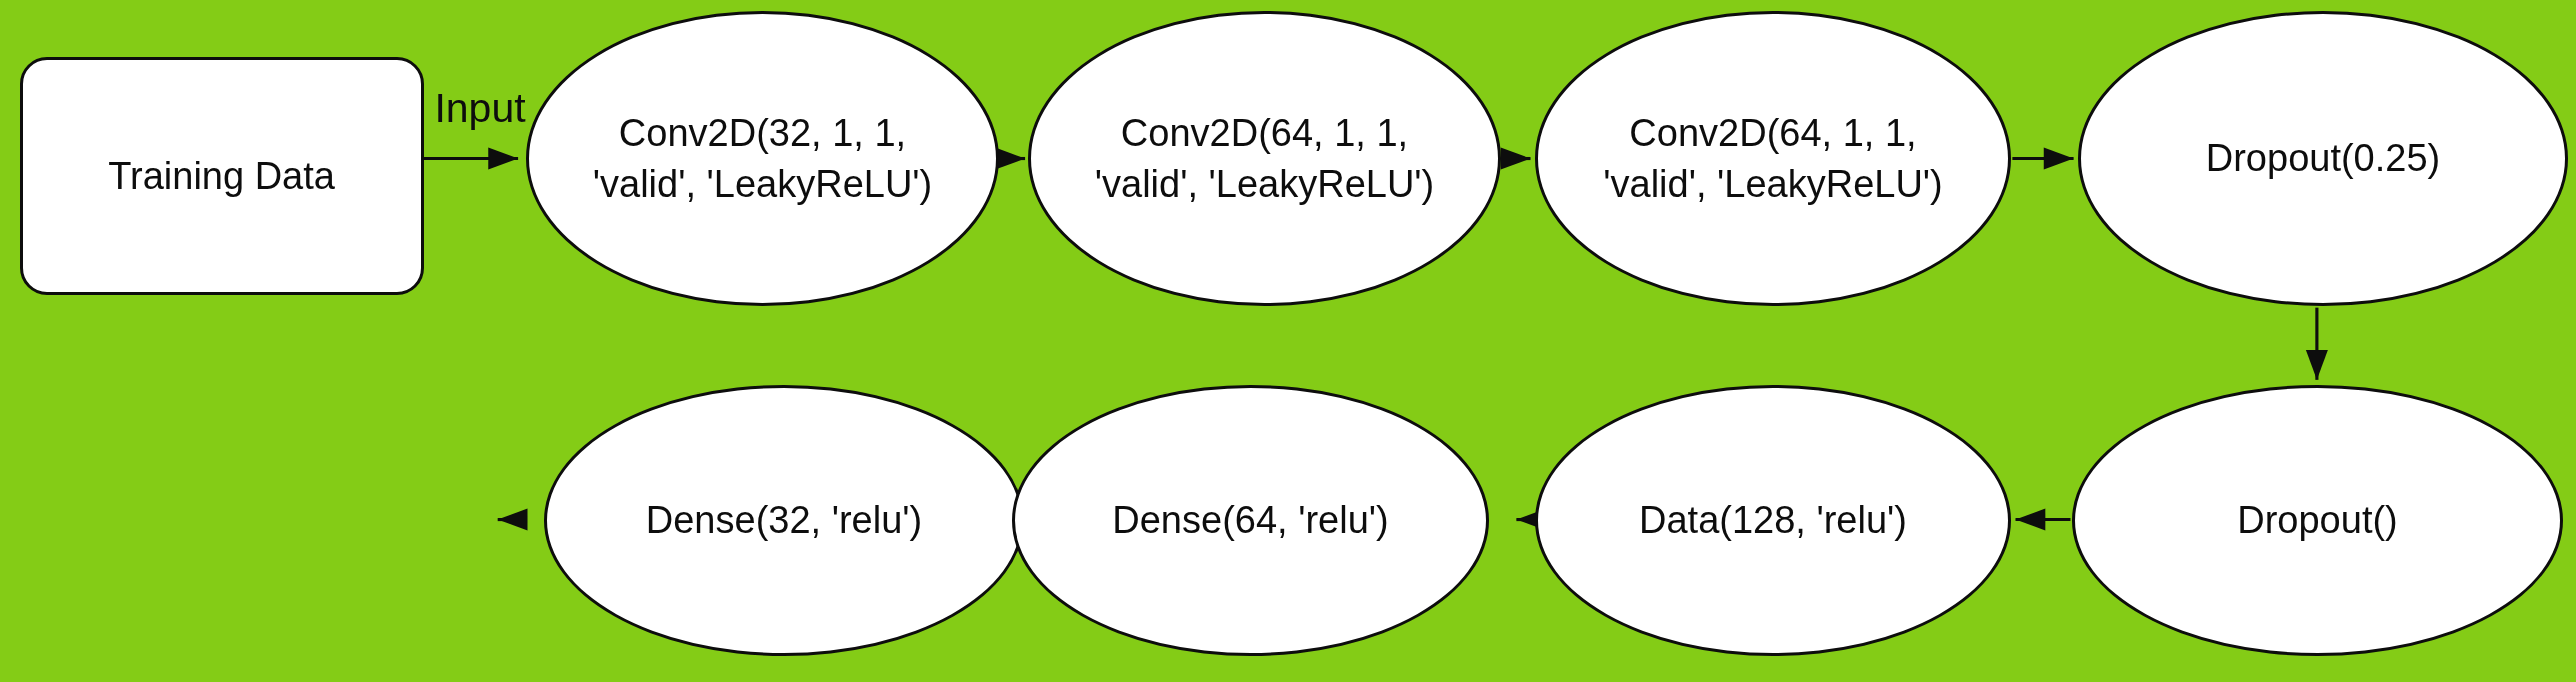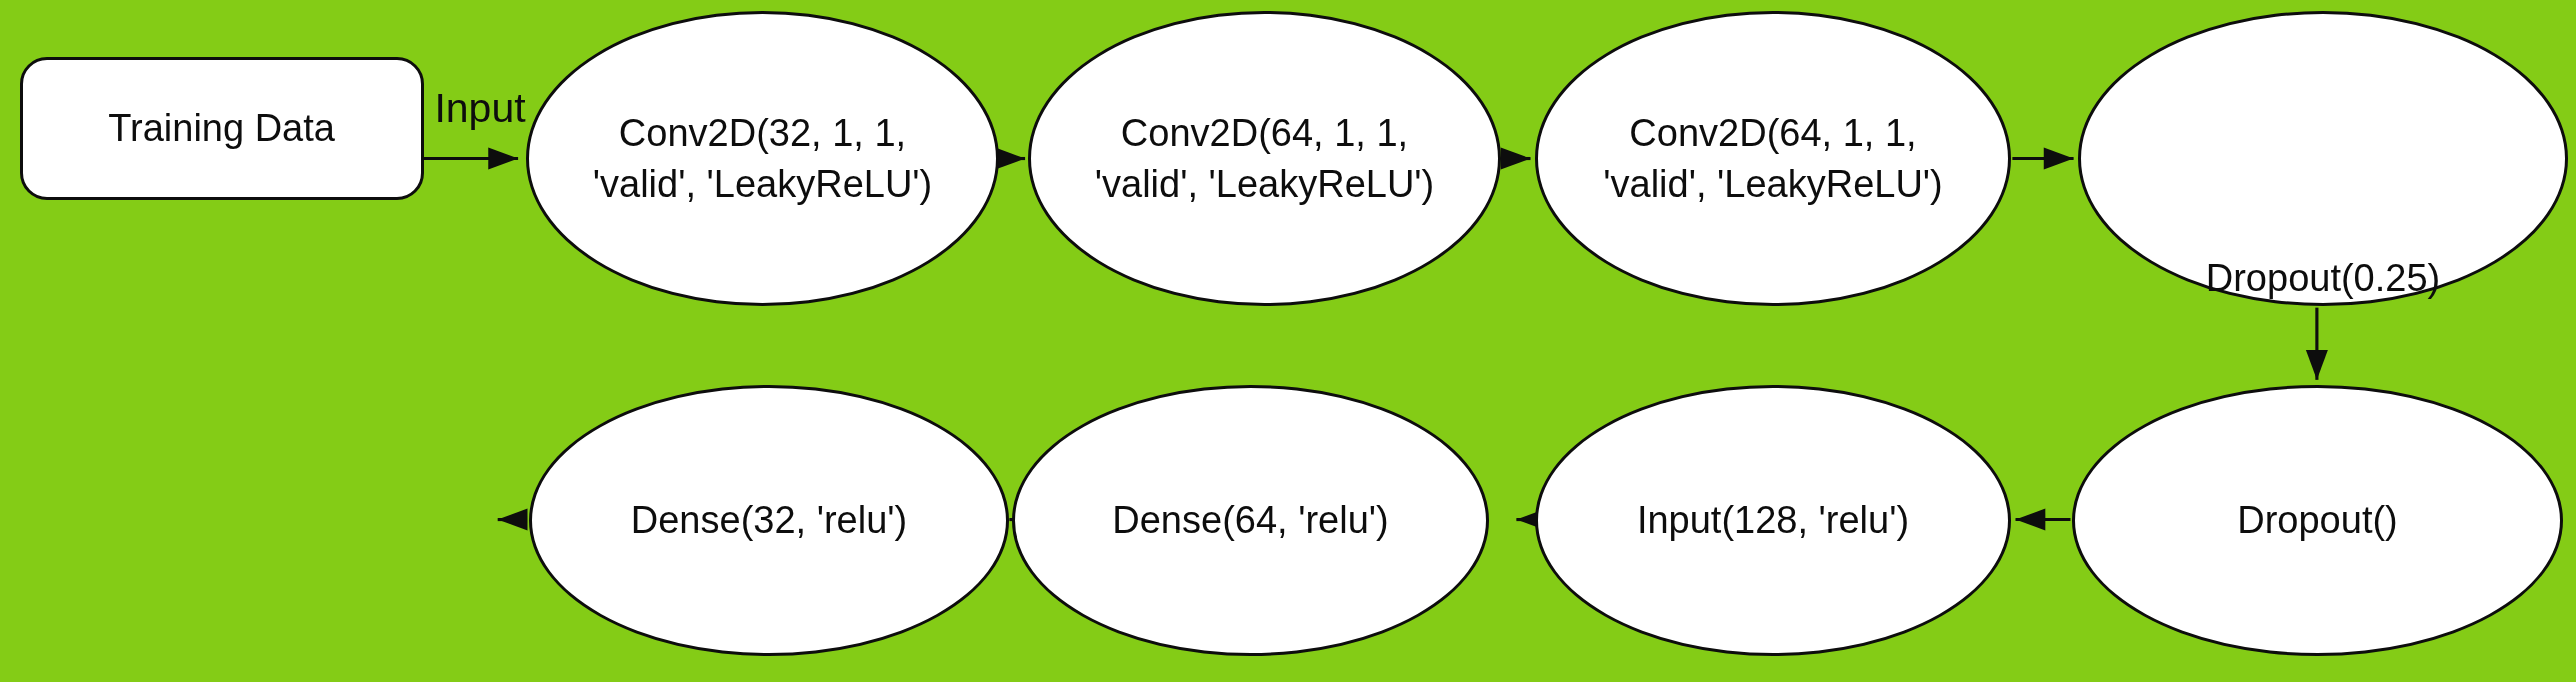--- a/index.html
+++ b/index.html
@@ -69,51 +69,51 @@
     <line x1="2564" y1="202" x2="2642" y2="202" marker-end="url(#ah)"></line>
     <line x1="2952" y1="392" x2="2952" y2="484" marker-end="url(#ah)"></line>
     <line x1="2638" y1="662" x2="2568" y2="662" marker-end="url(#ah)"></line>
     <line x1="1954" y1="662" x2="1932" y2="662" marker-end="url(#ah)"></line>
     <line x1="1318" y1="662" x2="1286" y2="662" marker-end="url(#ah)"></line>
     <line x1="666" y1="662" x2="634" y2="662" marker-end="url(#ah)"></line>
   </svg>
 
   <div class="edge-label" style="left:428px; top:88px; width:104px;">Input</div>
 
-  <div class="node rrect" style="left:19.6px; top:57px; width:404px; height:143px; border-width:3.9px;">
+  <div class="node rrect" style="left:19.6px; top:57px; width:404px; height:238px; border-width:3.9px;">
     <span class="lbl">Training Data</span>
   </div>
 
   <div class="node ellipse" style="left:526px; top:11px; width:473px; height:295px;">
     <span class="lbl">Conv2D(32, 1, 1, 'valid', 'LeakyReLU')</span>
   </div>
 
   <div class="node ellipse" style="left:1028px; top:11px; width:473px; height:295px;">
     <span class="lbl">Conv2D(64, 1, 1, 'valid', 'LeakyReLU')</span>
   </div>
 
   <div class="node ellipse" style="left:1535px; top:11px; width:476px; height:295px;">
     <span class="lbl">Conv2D(64, 1, 1, 'valid', 'LeakyReLU')</span>
   </div>
 
-  <div class="node ellipse" style="left:2078px; top:11px; width:490px; height:295px;align-items:flex-end;">
+  <div class="node ellipse" style="left:2078px; top:11px; width:490px; height:295px;">
     <span class="lbl">Dropout(0.25)</span>
   </div>
 
 
-  <div class="node ellipse" style="left:529px; top:385px; width:480px; height:271px;">
+  <div class="node ellipse" style="left:544px; top:385px; width:480px; height:271px;">
     <span class="lbl">Dense(32, 'relu')</span>
   </div>
 
   <div class="node ellipse" style="left:1012px; top:385px; width:477px; height:271px;">
     <span class="lbl">Dense(64, 'relu')</span>
   </div>
 
   <div class="node ellipse" style="left:1535px; top:385px; width:476px; height:271px;">
-    <span class="lbl">Input(128, 'relu')</span>
+    <span class="lbl">Data(128, 'relu')</span>
   </div>
 
   <div class="node ellipse" style="left:2072px; top:385px; width:491px; height:271px;">
     <span class="lbl">Dropout()</span>
   </div>
 
 </div>
 
 
 </body></html>

